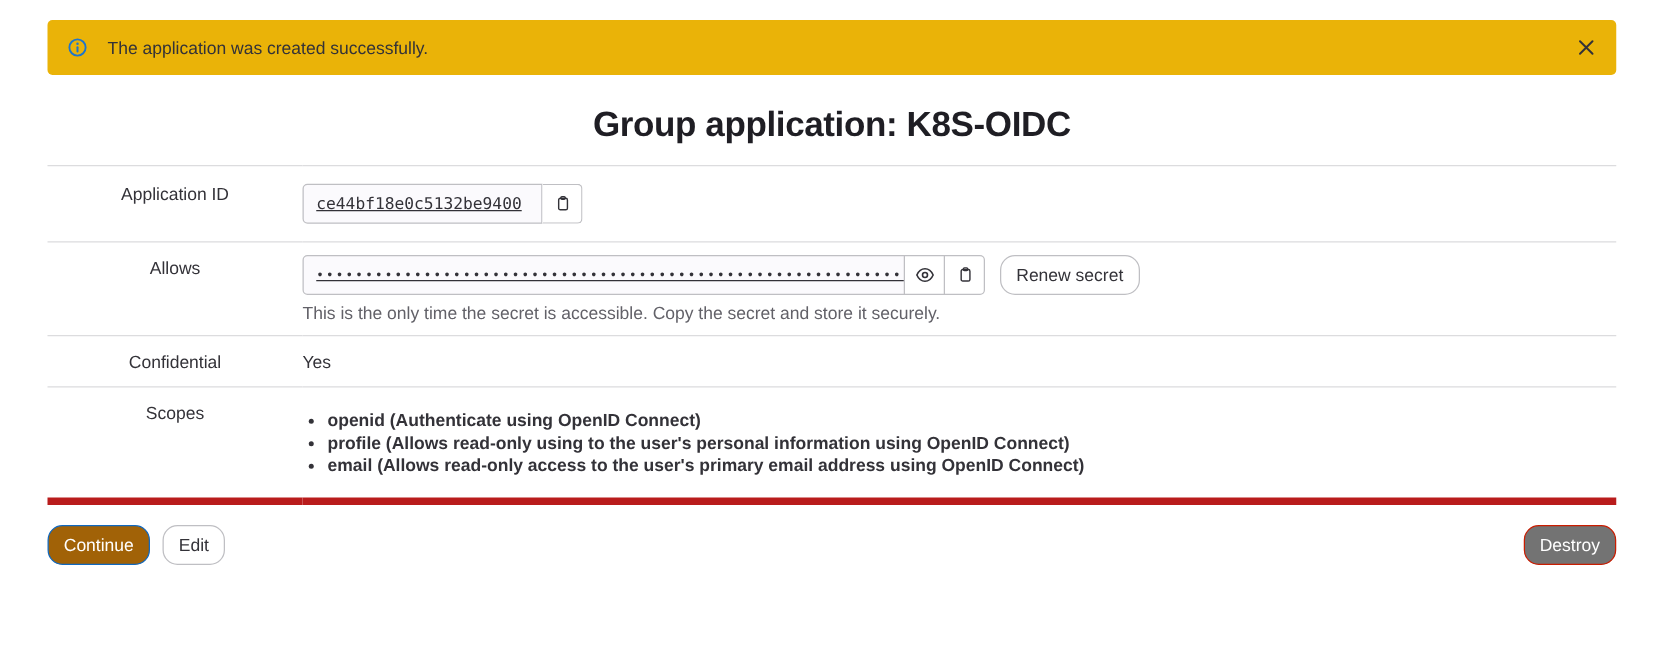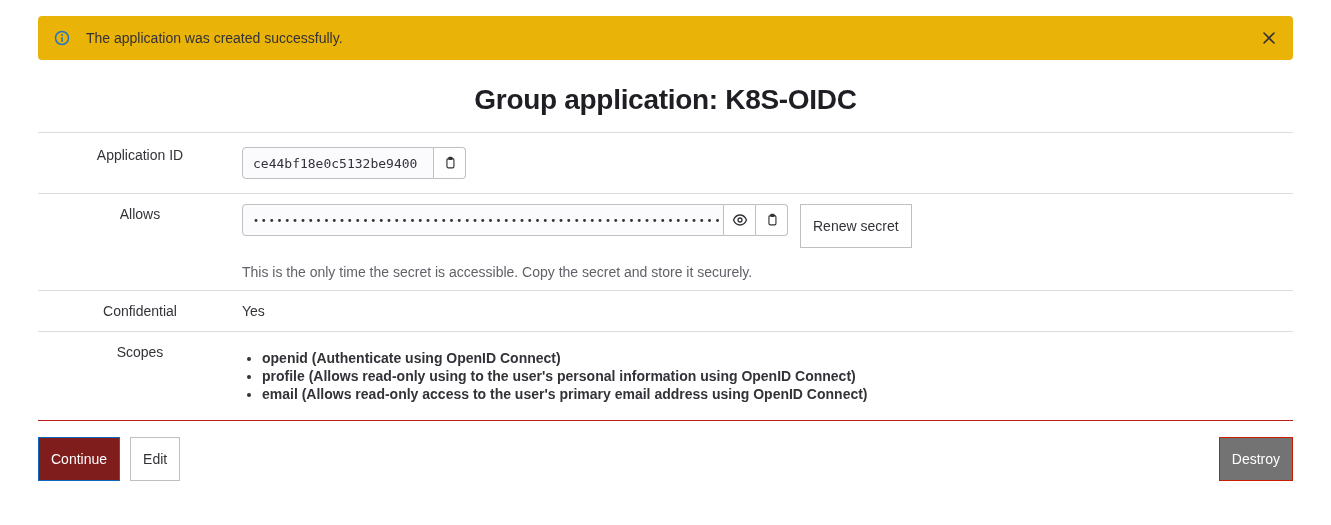--- a/index.html
+++ b/index.html
@@ -45,37 +45,38 @@
       letter-spacing: -0.3px;
       text-align: center;
     }
     .table {
       width: 100%;
       border-collapse: collapse;
     }
     .table tr {
       border-top: 1px solid #dcdcde;
     }
-    .table tr:last-child { border-bottom: 1px solid #b91c1c; }
+    .table tr:last-child { border-bottom: 6px solid #b91c1c; }
     .table th {
       text-align: center;
       font-weight: 400;
       padding: 12px 16px;
       width: 204px;
       vertical-align: top;
       color: #333238;
     }
     .table td {
       padding: 10px 16px 10px 0;
       vertical-align: top;
       color: #333238;
     }
     .input-group {
       display: inline-flex;
       align-items: flex-start;
+      text-decoration: underline;
     }
     .input-box {
       height: 32px;
       border: 1px solid #bfbfc3;
       border-radius: 4px 0 0 4px;
       background: #fbfafd;
       font-family: "GitLab Mono", "SFMono-Regular", Menlo, Consolas, monospace;
       font-size: 13px;
       padding: 0 10px;
       display:flex;
@@ -99,47 +100,47 @@
       display:flex;
       align-items:center;
       justify-content:center;
       cursor:pointer;
       color: #333238;
     }
     .icon-btn:last-child { border-radius: 0 4px 4px 0; }
     .btn {
       display: inline-flex;
       align-items:center;
-      height: 44px;
+      height: 32px;
       padding: 0 12px;
       border: 1px solid #bfbfc3;
-      border-radius: 0;
+      border-radius: 12px;
       background: #fff;
       color: #333238;
       font-size: 14px;
       cursor: pointer;
       line-height: 1;
     }
     .btn-primary {
-      background: #7f1d1d;
+      background: #a16207;
       border-color: #1068bf;
       color: #fff;
     }
     .btn-danger {
       background: #737373;
       border-color: #c91c00;
       color: #fff;
     }
     .renew-wrap {
       display:inline-flex;
       align-items:flex-start;
       gap: 12px;
     }
     .help-text {
-      margin-top: 16px;
+      margin-top: 6px;
       color: #626168;
       font-size: 14px;
     }
     ul.scopes {
       margin: 4px 0 4px 0;
       padding-left: 20px;
       font-weight: bold;
     }
     ul.scopes li {
       margin: 2px 0;

